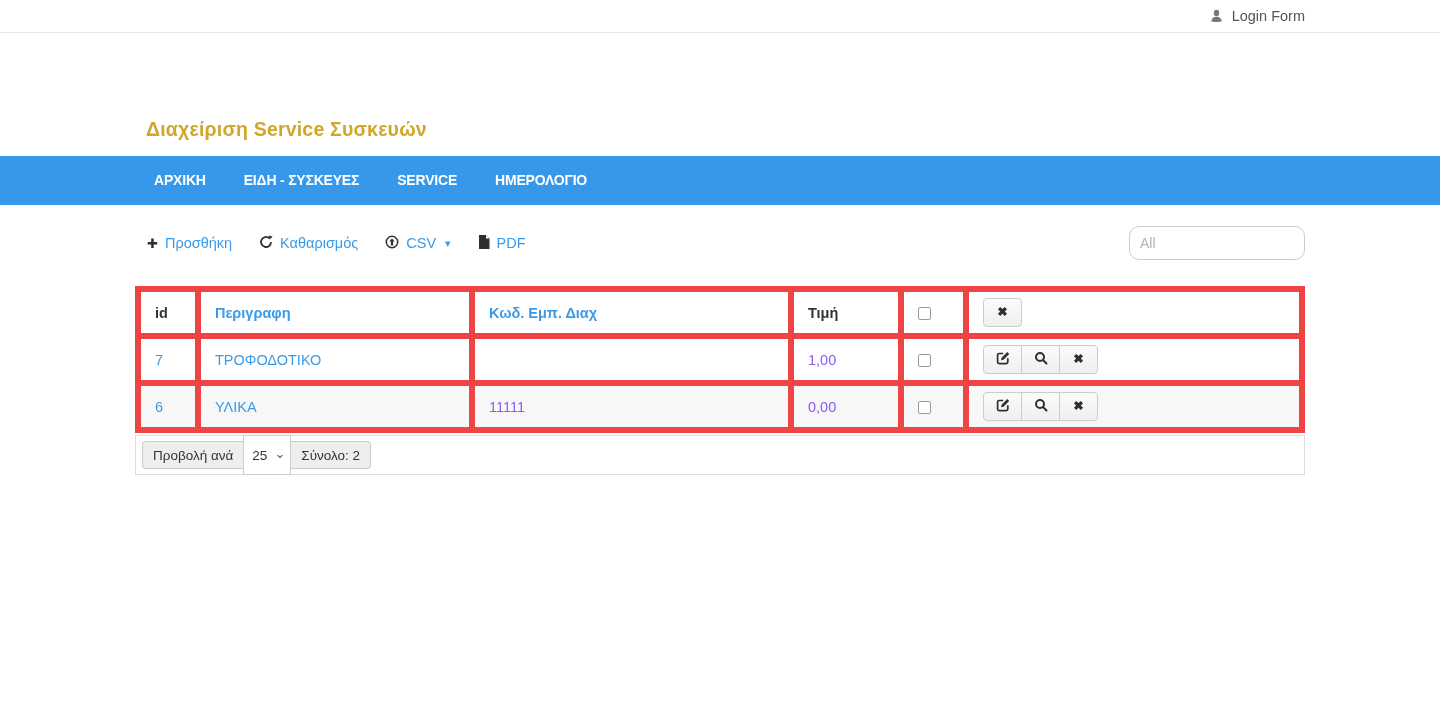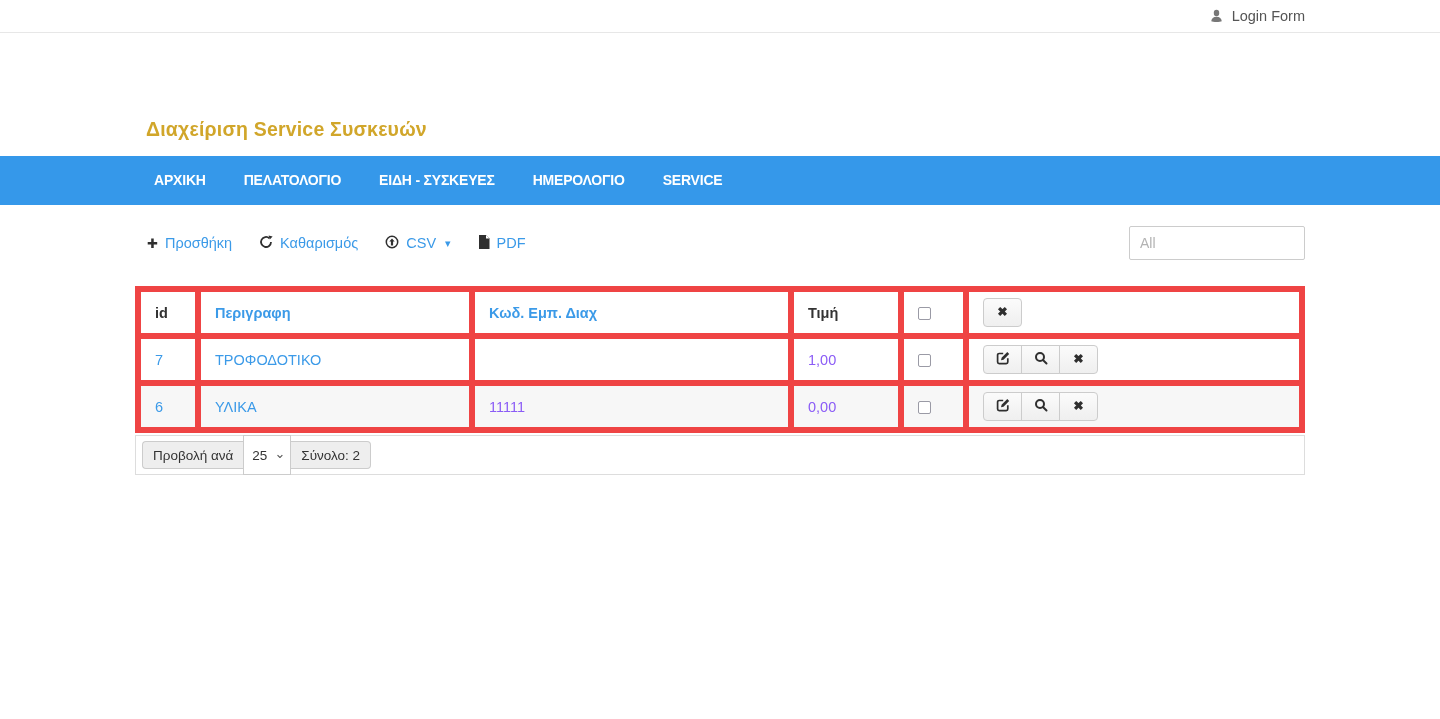--- a/index.html
+++ b/index.html
@@ -45,21 +45,21 @@
   }
   .nav-item.active{background:var(--navbar-active);}
 
   
   .toolbar-row{display:flex;justify-content:space-between;align-items:center;margin:21px 0 26px;}
   .toolbar{display:flex;align-items:center;gap:27px;padding-left:12px;}
   .tool-link{color:var(--link);font-size:14.5px;display:inline-flex;align-items:center;gap:7px;text-decoration:none;cursor:pointer;}
   .glyph{color:#2f2f2f;font-weight:bold;font-style:normal;line-height:1;}
   .glyph.plus{font-size:13px;}
   .caret{color:var(--link);font-size:11px;margin-left:2px;}
-  .search-input{width:176px;height:29px;border:1px solid #ccc;border-radius:2px;padding:16px 10px;font-size:14px;color:#555;outline:none;}
+  .search-input{width:176px;height:29px;border:1px solid #ccc;border-radius:10px;padding:16px 10px;font-size:14px;color:#555;outline:none;}
   .search-input::placeholder{color:#b3b3b3;}
 
   
   table.grid{width:100%;border-collapse:collapse;font-size:14.5px;background:#fff;}
   table.grid,
   table.grid th,
   table.grid td{border:6px solid #ef4444;}
   table.grid th{height:40px;padding:6px 14px;text-align:left;font-weight:bold;vertical-align:middle;background:#fff;}
   table.grid td{height:40px;padding:6px 14px;vertical-align:middle;}
   tbody tr:nth-child(even){background:#f7f7f7;}
@@ -131,24 +131,23 @@
   </div>
 </header>
 
 <div class="container">
   <h1 class="page-title">Διαχείριση Service Συσκευών</h1>
 </div>
 
 <nav class="navbar">
   <div class="container nav-inner">
     <a class="nav-item">ΑΡΧΙΚΗ</a>
-    <a class="nav-item">ΠΕΛΑΤΟΛΟΓΙΟ</a>
     <a class="nav-item">ΕΙΔΗ - ΣΥΣΚΕΥΕΣ</a>
+    <a class="nav-item">SERVICE</a>
     <a class="nav-item">ΗΜΕΡΟΛΟΓΙΟ</a>
-    <a class="nav-item">SERVICE</a>
   </div>
 </nav>
 
 <div class="container">
 
   <div class="toolbar-row">
     <div class="toolbar">
       <a class="tool-link">
         <span class="glyph plus">✚</span>
         <span>Προσθήκη</span>

